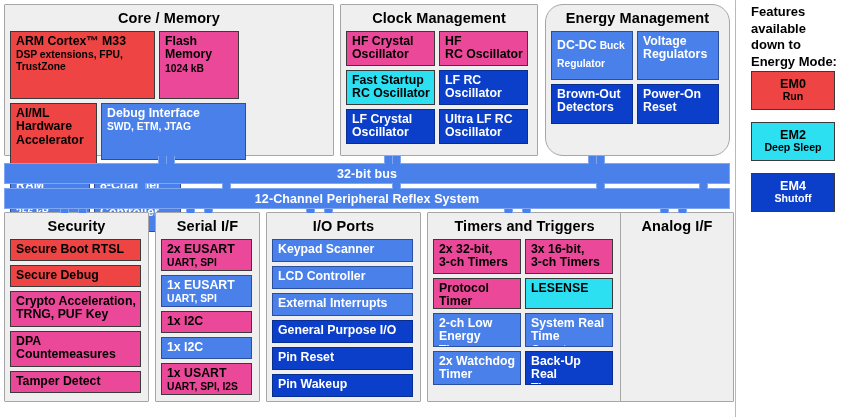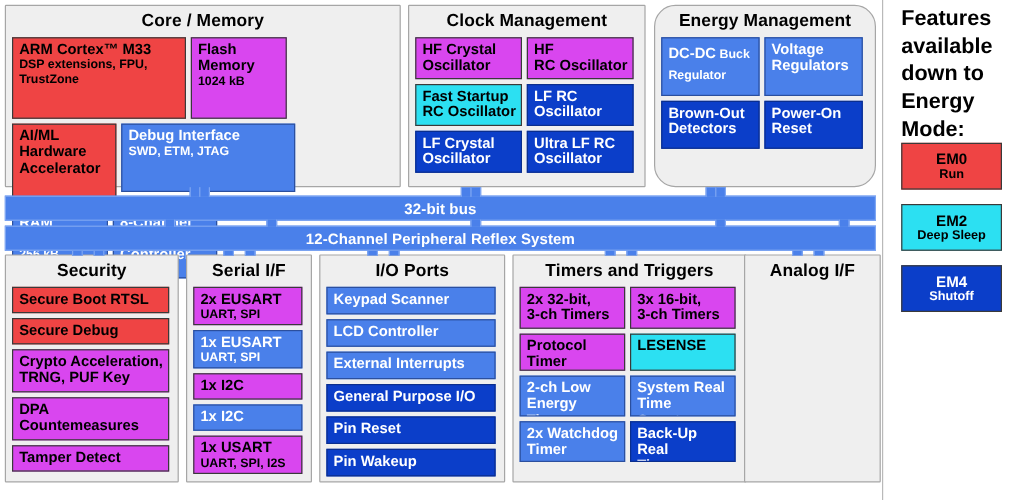--- a/index.html
+++ b/index.html
@@ -54,21 +54,21 @@
   }
   .cell .s{
     font-weight:bold;
     font-size:10.3px;
     display:block;
     margin-top:.5px;
     white-space:pre-line;
   }
   
   .em0{background:#ef4444;color:#000;border-color:#3a3a3a;}
-  .em1{background:#d946ef;color:#000;border-color:#3a3a3a;}
+  .em1{background:#ec4899;color:#000;border-color:#3a3a3a;}
   .em2{background:#2ce0f2;color:#000;border-color:#3a3a3a;}
   .em3{background:#4a80ea;color:#ffffff;border-color:#2b4f9e;}
   .em4{background:#0b3ec9;color:#ffffff;border-color:#0a2e8e;}
 
   
   .bus{
     position:absolute;
     background:#4a80ea;
     border:1px solid #7ea6f2;
     box-sizing:border-box;
@@ -83,21 +83,21 @@
   .stub{
     position:absolute;
     background:#4a80ea;
     border-left:1px solid #7ea6f2;
     border-right:1px solid #7ea6f2;
     box-sizing:border-box;
   }
   
   .legend{position:absolute;left:742px;top:4px;width:104px;}
   .legend-title{
-    font-weight:bold;font-size:18px;color:#000;line-height:1.28;
+    font-weight:bold;font-size:13px;color:#000;line-height:1.28;
     white-space:pre-line;margin-left:9px;
   }
   .legend-item{
     margin:0 0 0 9px;
     width:84px;height:39px;
     border:1px solid #3a3a3a;
     box-sizing:border-box;
     display:flex;flex-direction:column;
     align-items:center;justify-content:center;
     line-height:1.12;

